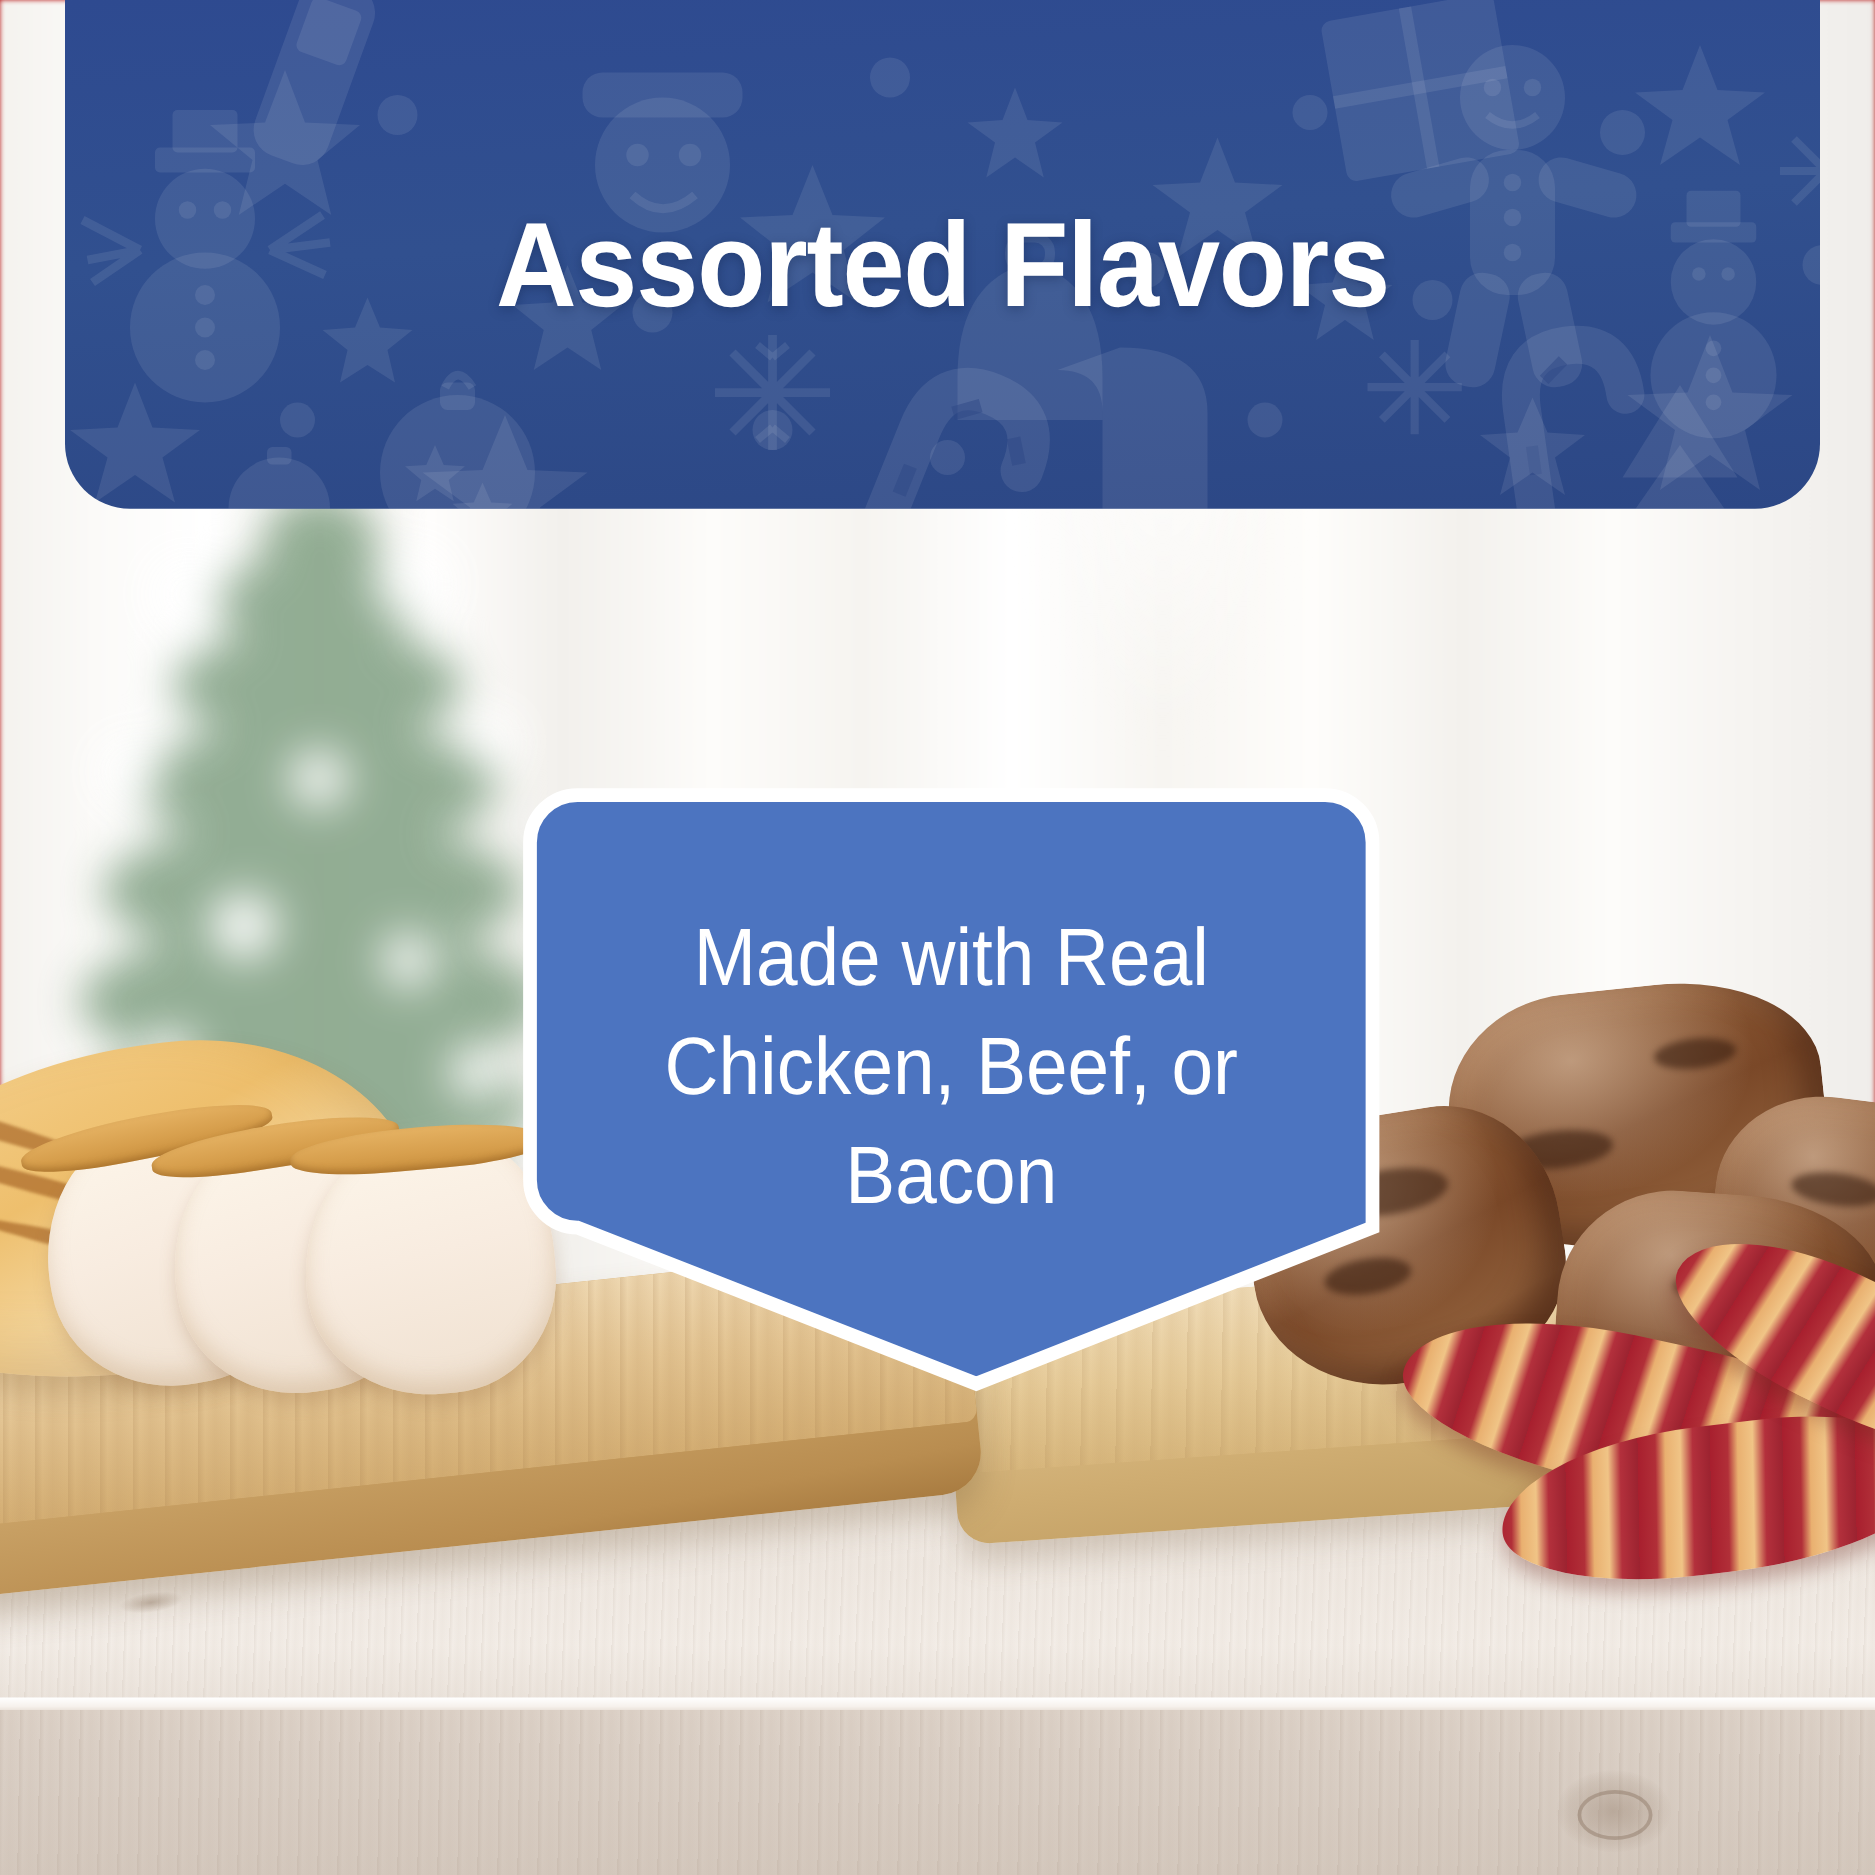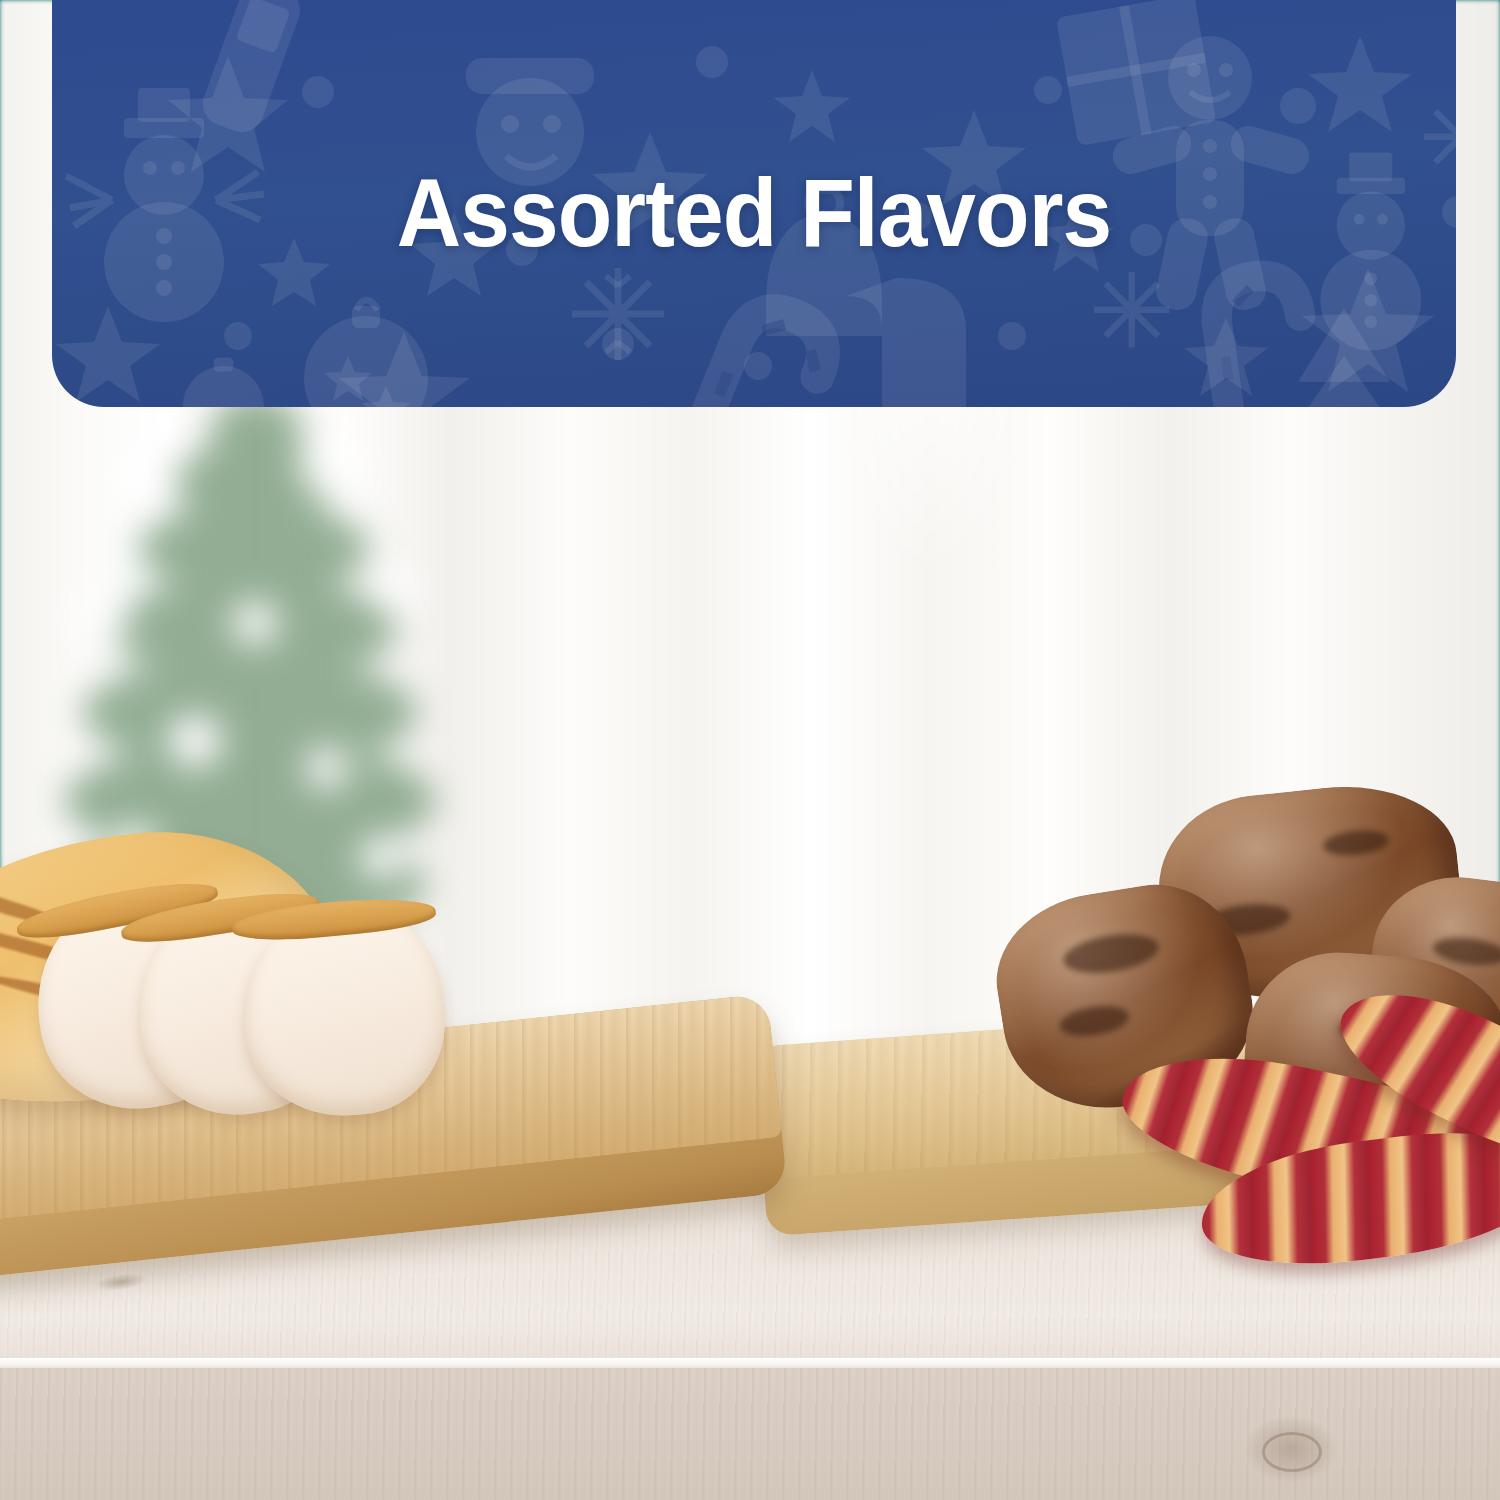--- a/index.html
+++ b/index.html
@@ -1,18 +1,18 @@
 <!DOCTYPE html>
 <html><head>
 <meta charset="utf-8">
 <style>
   html,body{margin:0;padding:0;background:#fff;}
   body{width:1500px;height:1500px;overflow:hidden;font-family:"Liberation Sans",sans-serif;}
 
-  .stage{position:relative;width:1500px;height:1500px;overflow:hidden;background:#0f766e;}
+  .stage{position:relative;width:1500px;height:1500px;overflow:hidden;background:#b91c1c;}
 
   
   .photo{position:absolute;inset:0;overflow:hidden;}
 
   
   .wall{
     position:absolute;left:0;top:0;width:1500px;height:1290px;
     background:
       linear-gradient(90deg,
         #f4f2ee 0%, #fbfaf8 5%, #ffffff 11%, #f5f3ef 17%,
@@ -444,14 +444,32 @@
             <circle cx="996" cy="90" r="14"></circle>
           <circle cx="1406" cy="212" r="16"></circle>
             <circle cx="706" cy="366" r="14"></circle>
         </g>
       </g>
     </svg>
 
     <div class="banner-title">Assorted Flavors</div>
   </div>
 
+  <div class="callout">
+    <svg viewBox="0 0 686 483" preserveAspectRatio="none">
+      <path d="M44 6
+               L642 6
+               a38 38 0 0 1 38 38
+               L680 352
+               L363 477
+               L44 352
+               a38 38 0 0 1 -38 -38
+               L6 44
+               a38 38 0 0 1 38 -38 Z" fill="#4c74c0" stroke="#ffffff" stroke-width="11"></path>
+    </svg>
+    <div class="callout-text">
+      <span class="ln">Made with Real</span>
+      <span class="ln">Chicken, Beef, or</span>
+      <span class="ln">Bacon</span>
+    </div>
+  </div>
 
 </div>
 
 </body></html>

